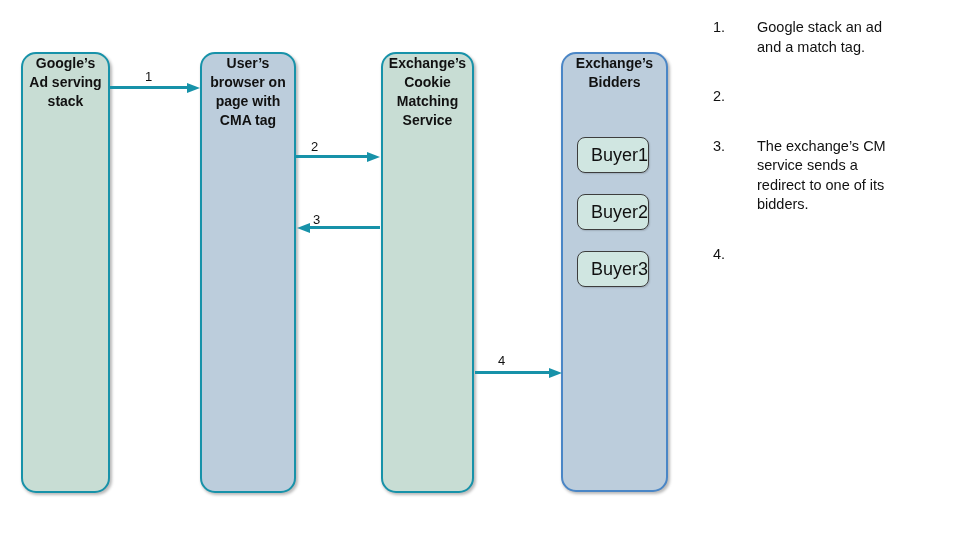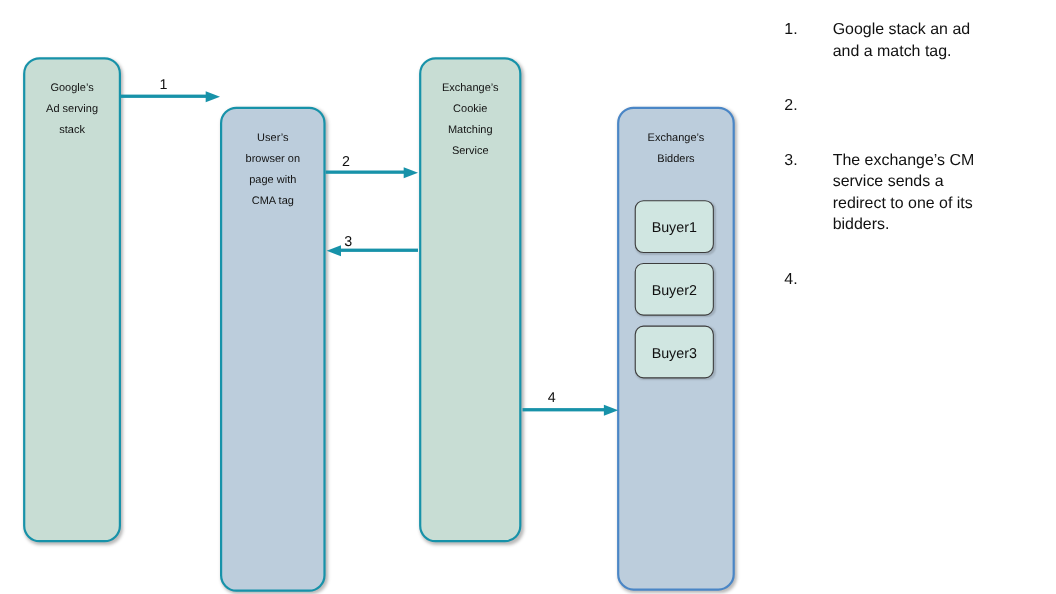--- a/index.html
+++ b/index.html
@@ -26,41 +26,41 @@
   
   .node{
     position:absolute;
     border-radius:15px;
     border:2px solid var(--teal);
     box-shadow:1.5px 2px 3px rgba(0,0,0,0.28);
     text-align:center;
   }
   .node .node-label{
     display:block;
-    padding-top:17px;
-    font-size:10px;
+    font-size:14px;
     line-height:19px;
     white-space:pre-line;
     color:var(--text);
+    font-weight:bold;
   }
   .node-green{background:var(--green_fill);}
-  .node-blue{background:var(--blue_fill);margin-top:45px;}
+  .node-blue{background:var(--blue_fill);}
   .node-google {left:21px; top:52px; width:89px; height:441px;}
   .node-browser{left:200px;top:52px; width:96px; height:441px;}
   .node-cm     {left:381px;top:52px; width:93px; height:441px;}
   .node-bidders{left:561px;top:52px; width:107px;height:440px;border-color:var(--blue_border);}
   
   .buyer{
     position:absolute;
-    left:14px;width:72px;height:48px;
+    left:14px;width:72px;height:36px;
     background:var(--buyer_fill);
     border:1.5px solid var(--buyer_border);
     border-radius:8px;
-    display:flex;align-items:center;justify-content:center;
-    font-size:13px;
+    display:flex;align-items:center;justify-content:flex-end;
+    font-size:18px;
     box-shadow:1px 1px 1.5px rgba(0,0,0,0.15);
   }
   .buyer-1{top:83px;}
   .buyer-2{top:140px;}
   .buyer-3{top:197px;}
   .buyer-n{top:332px;}
   
   .arrow{
     position:absolute;
     height:3px;

